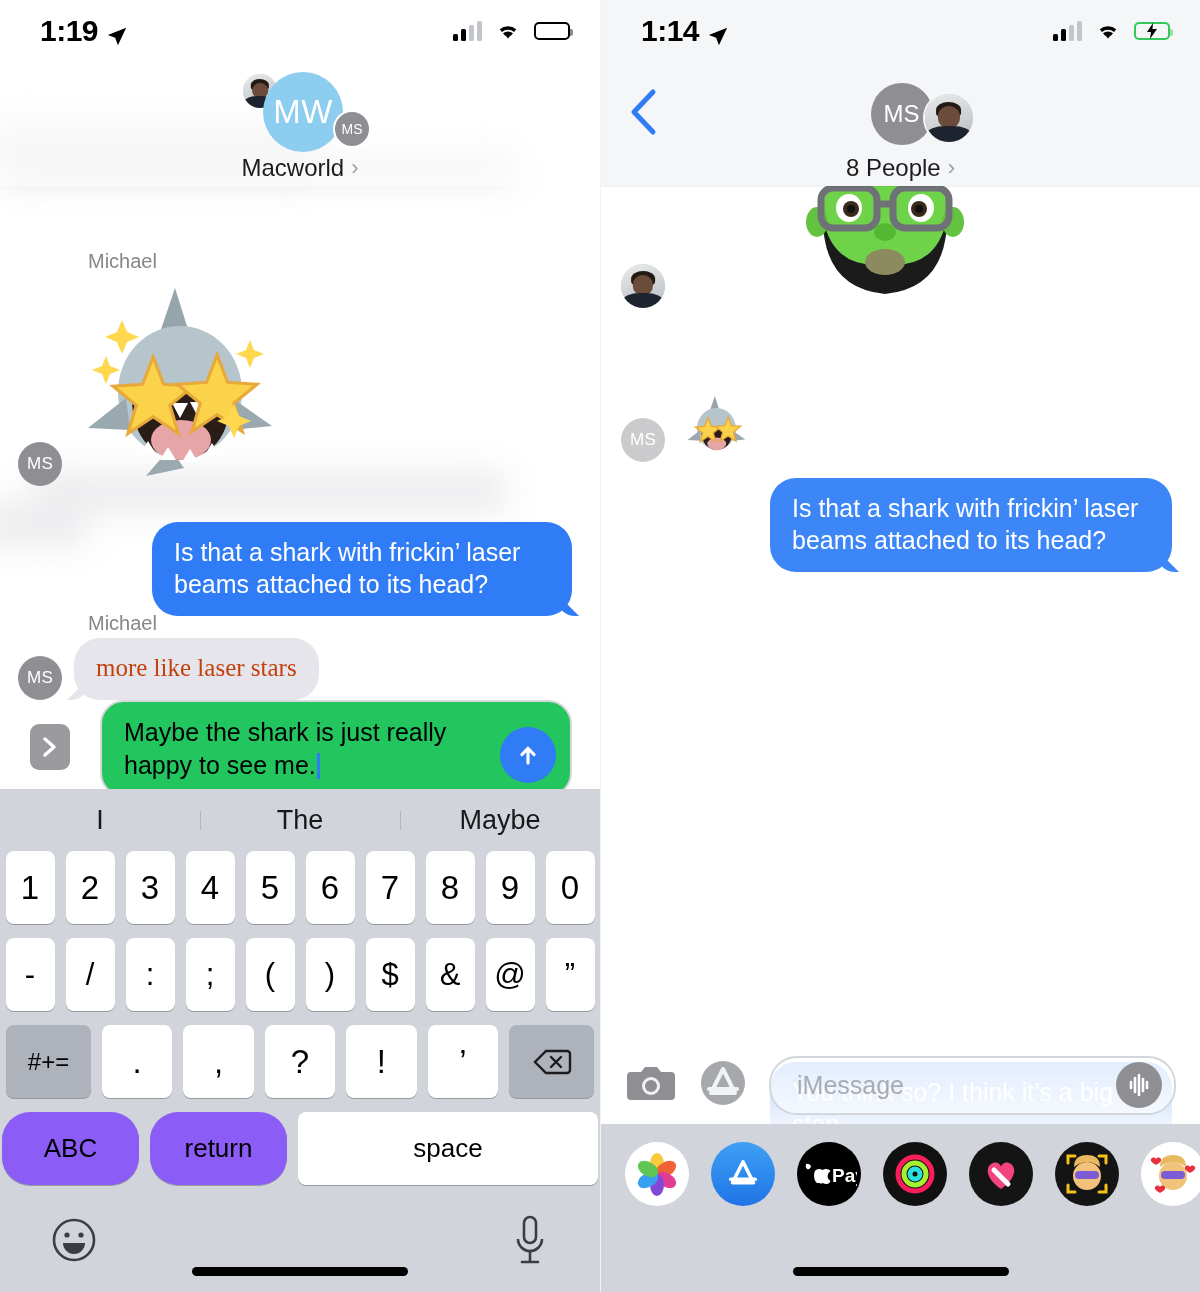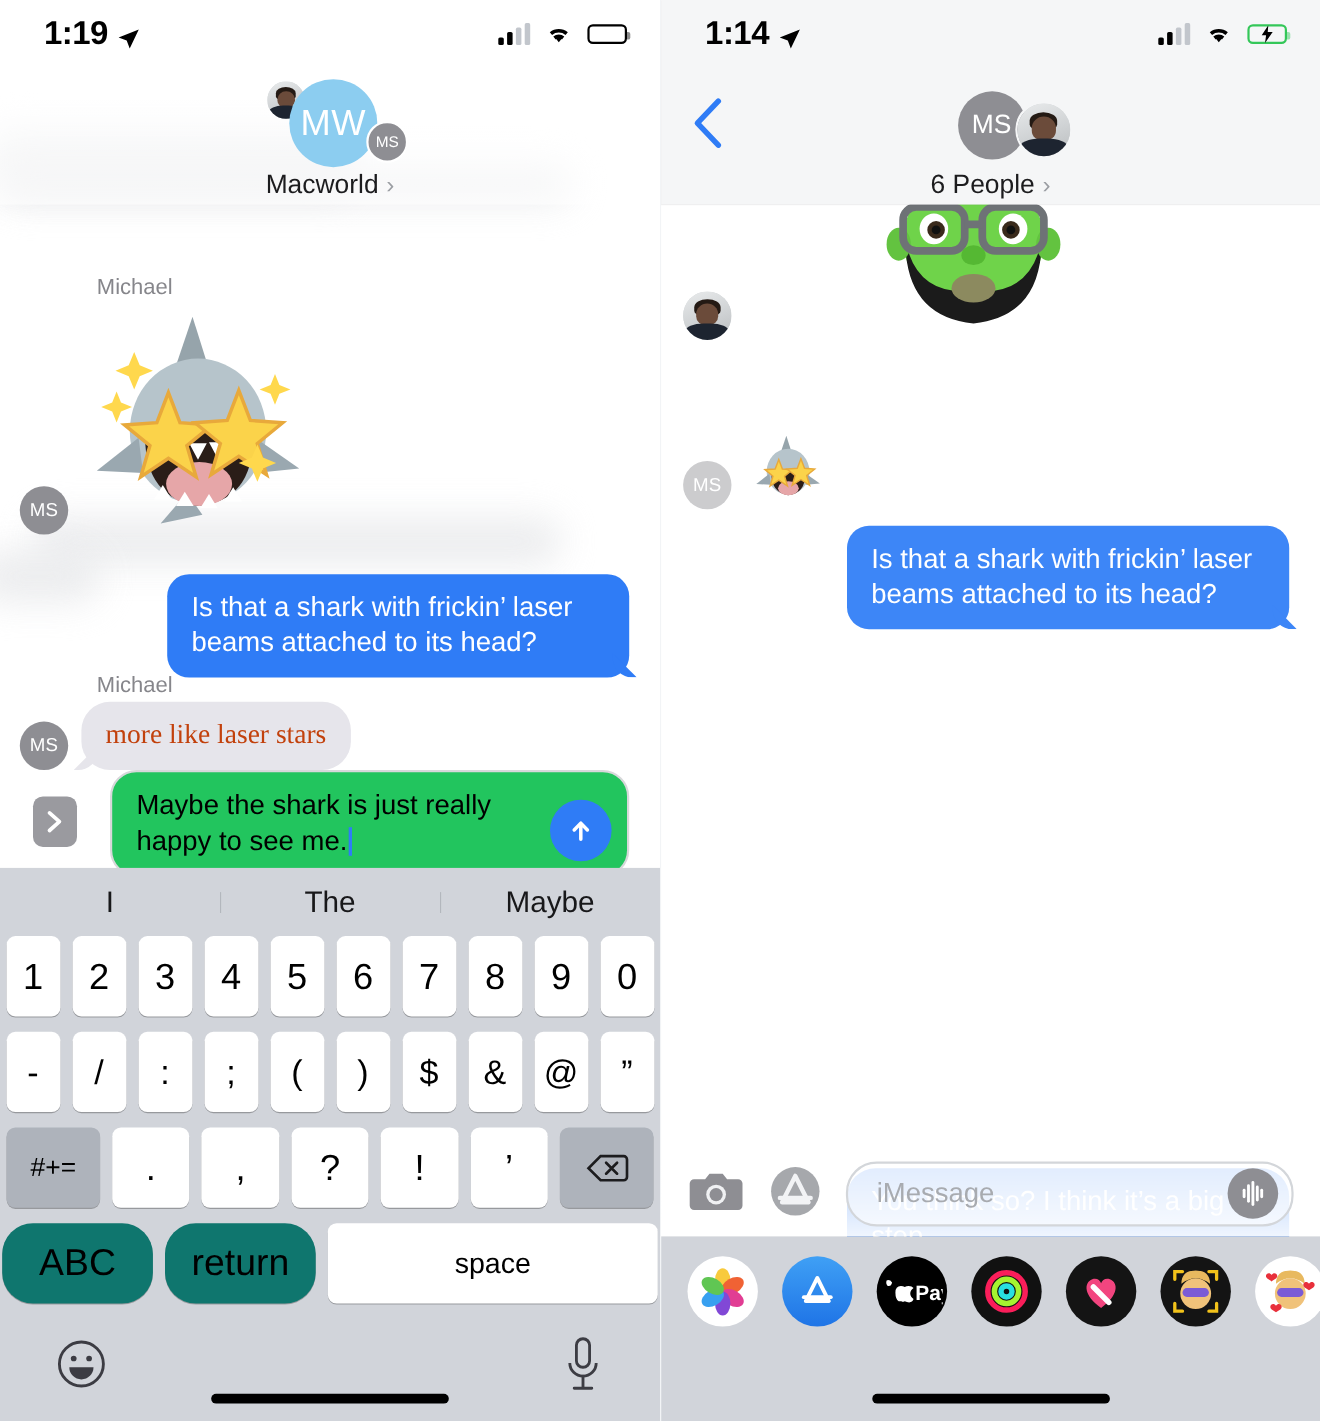--- a/index.html
+++ b/index.html
@@ -96,21 +96,21 @@
   .bubble {
     max-width: 420px; padding: 14px 22px 16px; border-radius: 26px;
     font-size: 25px; line-height: 1.28; position: relative;
   }
   .bubble.gray { background: #e6e5eb; color: #c2410c; margin-left: 12px; font-family: Liberation Serif, serif; }
   .bubble.gray::after {
     content:""; position:absolute; left:-7px; bottom:0; width: 22px; height: 22px;
     background:#e6e5eb; border-bottom-right-radius: 18px;
     clip-path: polygon(100% 0, 100% 100%, 0 100%);
   }
-  .bubble.blue { background: #2f7cf6; color: #fff; border-radius: 20px; }
+  .bubble.blue { background: #2f7cf6; color: #fff; }
   .bubble.blue::after {
     content:""; position:absolute; right:-7px; bottom:0; width: 22px; height: 22px;
     background:#2f7cf6; border-bottom-left-radius: 18px;
     clip-path: polygon(0 0, 100% 100%, 0 100%);
   }
   .bubble.blue.mid { background:#3d86f7; }
   .bubble.blue.mid::after{ background:#3d86f7; }
 
   
   .shark { position: relative; }
@@ -149,21 +149,21 @@
   .krow { display: flex; justify-content: center; gap: 11px; margin-bottom: 14px; padding: 0 6px; }
   .key {
     background: #fff; border-radius: 8px; height: 73px; min-width: 49px; flex: 1;
     display: flex; align-items: center; justify-content: center;
     font-size: 33px; color: #000; box-shadow: 0 1px 0 rgba(0,0,0,.28);
   }
   .krow.sym .key { font-size: 31px; }
   .key.dark { background: #aeb3bb; font-size: 24px; }
   .key.wide { flex: 0 0 85px; }
   .key.sp { flex: 0 0 300px; font-size: 26px; }
-  .key.act { flex: 0 0 137px; font-size: 34px; background:#0f766e;border-radius:28px; }
+  .key.act { flex: 0 0 137px; font-size: 26px; background:#8b5cf6;border-radius:28px; }
   .key.back { flex: 0 0 85px; background:#aeb3bb; }
   .kbot { display:flex; align-items:center; justify-content: space-between; padding: 14px 50px 0; }
   .kbot svg { display:block; }
 
   
   .imsg-bar {
     position: absolute; left: 0; right: 0; bottom: 168px; height: 78px;
     display: flex; align-items: center; gap: 22px; padding: 0 24px;
     background: linear-gradient(180deg, rgba(255,255,255,.55), rgba(255,255,255,.92));
   }
@@ -431,21 +431,21 @@
           <div class="av av-photo-md">
             <div class="face">
                 <div class="bg-l"></div>
                 <div class="hair"></div>
                 <div class="head"></div>
                 <div class="body"></div>
               </div>
           </div>
         </div>
         <div class="title-row">
-          <span class="t">6 People</span>
+          <span class="t">8 People</span>
           <span class="chev">›</span>
         </div>
       </div>
     </div>
 
     <div class="convo">
 
       <div class="msg-row" style="left:20px; top:170px;">
         <div class="av-photo-mini" style="align-self:flex-end; margin-bottom:4px;">
           <div class="face">

